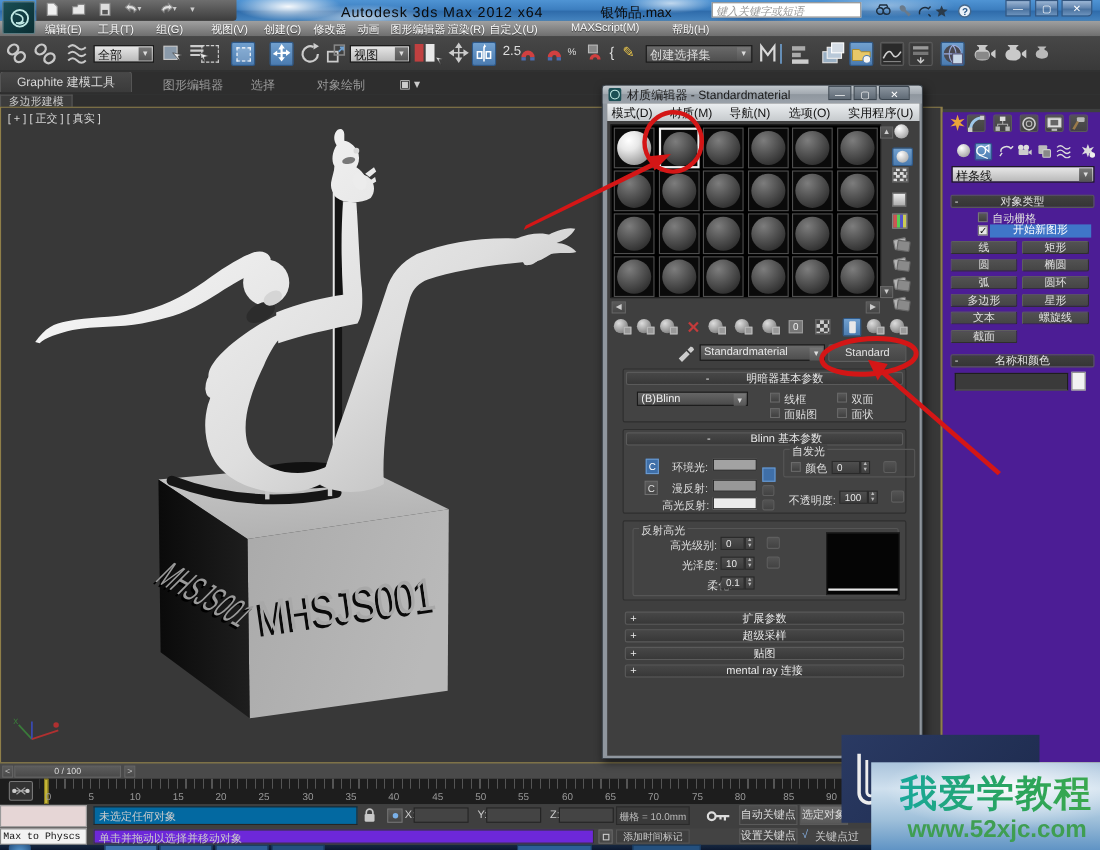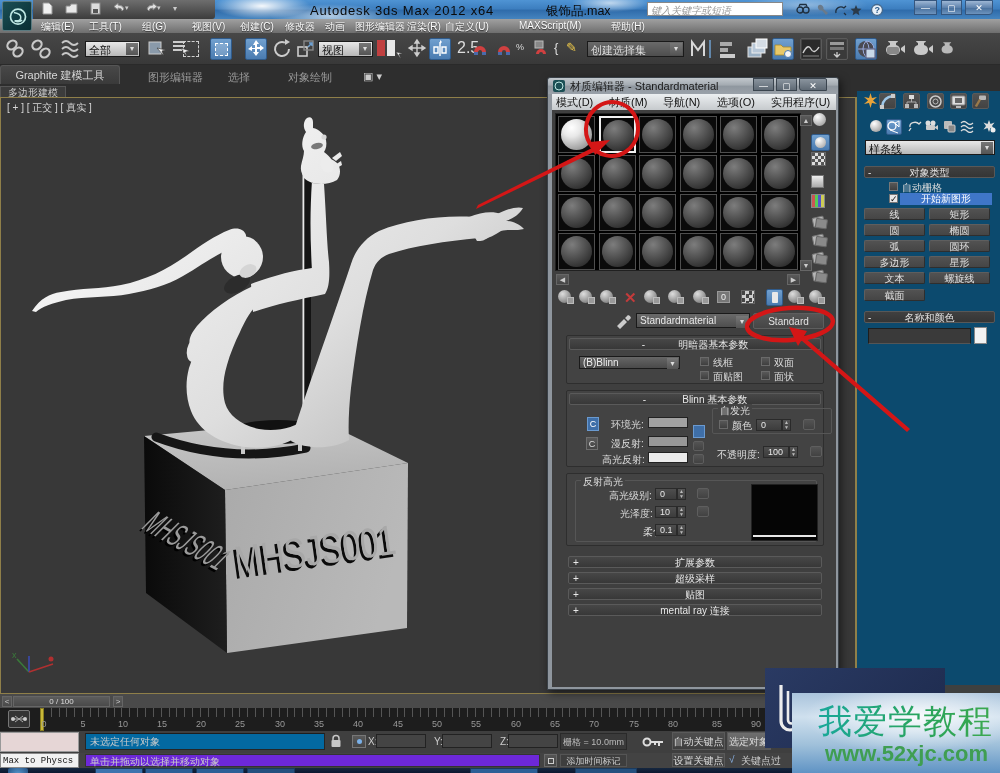--- a/index.html
+++ b/index.html
@@ -36,21 +36,21 @@
 
 #ribbon{left:0;top:65px;width:1000px;height:21px;background:#2e2e2e}
 #rtab1{left:12px;top:2px;width:120px;height:19px;background:linear-gradient(180deg,#484848,#3a3a3a);border:1px solid #555;border-bottom:none;border-radius:3px 3px 0 0;color:#d8d8d8;font-size:11px;text-align:center;line-height:18px}
 .rtab{position:absolute;top:5px;color:#999;font-size:11px}
 #subtabrow{left:0;top:86px;width:1000px;height:13px;background:#2e2e2e}
 #subtab{left:2px;top:0px;width:66px;height:13px;background:#3c3c3c;border:1px solid #565656;border-bottom:none;color:#ccc;font-size:10px;text-align:center;line-height:12px}
 
 #viewport{left:0;top:97px;width:857px;height:597px;background:#383838;border:1px solid #8f7f49;border-right:2px solid #8f7f49}
 #vplabel{left:6px;top:3px;color:#d8d8d8;font-size:10px}
 
-#cmdpanel{left:857px;top:91px;width:143px;height:594px;background:#0c4a6e}
+#cmdpanel{left:857px;top:102px;width:143px;height:594px;background:#4c1d95}
 .crollhead{position:absolute;left:7px;width:131px;height:12px;background:linear-gradient(180deg,#404040,#353535);border:1px solid #585858;border-radius:2px;color:#e2e2e2;font-size:10px;text-align:center;line-height:11px}
 .cbtn{position:absolute;width:61px;height:12px;background:linear-gradient(180deg,#525252,#454545);border:1px solid #5e5e5e;border-bottom-color:#2e2e2e;border-right-color:#2e2e2e;border-radius:2px;color:#e0e0e0;font-size:10px;text-align:center;line-height:11px}
 .cpcheck{position:absolute;width:9px;height:9px;background:#d8d8d8;border:1px solid #777}
 
 #mated{left:547px;top:77px;width:292px;height:613px;background:#8f969e;border:1px solid #3a4148;border-radius:3px 3px 0 0;box-shadow:2px 3px 8px rgba(0,0,0,.55);z-index:40}
 #medtitle{position:absolute;left:0;top:0;width:100%;height:16px;background:linear-gradient(180deg,#c2c8cd 0%,#a3aab1 45%,#8f979f 50%,#9aa1a9 100%);border-radius:3px 3px 0 0;color:#1a1a1a;font-size:11px}
 #medbody{position:absolute;left:4px;top:16px;width:284px;height:593px;background:#3f3f3f}
 #medmenu{position:absolute;left:0;top:0;width:100%;height:16px;background:linear-gradient(180deg,#eceff1,#c6cacd);color:#111;font-size:11px}
 #medmenu span{position:absolute;top:1px}
 #slotarea{position:absolute;left:3px;top:19px;width:246px;height:158px;background:#000;border:1px solid #202020}
@@ -79,21 +79,21 @@
 #status1{left:0;top:731px;width:1000px;height:22px;background:#3f3f3f}
 #status2{left:0;top:753px;width:1000px;height:15px;background:#434343}
 #taskbar{left:0;top:768px;width:1000px;height:5px;background:linear-gradient(180deg,#16273f,#0b1830)}
 .sfield{position:absolute;background:#0369a1;border:1px solid #262626;border-top-color:#1e1e1e;color:#ccc;font-size:10px;padding:1px 4px;white-space:nowrap}
 .sbtn2{position:absolute;background:linear-gradient(180deg,#4e4e4e,#3e3e3e);border:1px solid #5a5a5a;color:#ddd;font-size:10px;text-align:center;white-space:nowrap}
 
 #wm1{left:765px;top:668px;width:180px;height:80px;background:linear-gradient(135deg,#2a3a63,#1d2a4d);z-index:60}
 #wm2{left:792px;top:693px;width:208px;height:80px;background:
  radial-gradient(ellipse 150px 50px at 60% 30%,rgba(255,255,255,.85),rgba(255,255,255,0) 75%),
  linear-gradient(180deg,#aac4dc 0%,#cfe0ee 30%,#9fc0da 65%,#5f93c4 100%);z-index:61}
-#wmtext1{position:absolute;left:26px;top:6px;font-size:34px;font-weight:normal;letter-spacing:1px;background:linear-gradient(90deg,#18a89a,#2aa45c 60%,#3ba84e);-webkit-background-clip:text;background-clip:text;color:transparent;white-space:nowrap}
+#wmtext1{position:absolute;left:26px;top:6px;font-size:34px;font-weight:bold;letter-spacing:1px;background:linear-gradient(90deg,#18a89a,#2aa45c 60%,#3ba84e);-webkit-background-clip:text;background-clip:text;color:transparent;white-space:nowrap}
 #wmtext2{position:absolute;left:33px;top:48px;font-size:22px;font-weight:bold;color:#3f9e52;white-space:nowrap}
 #annot{left:0;top:0;width:1000px;height:773px;z-index:70;pointer-events:none}
 </style></head>
 <body>
 <div id="app">
   <div class="abs" id="tbclouds"></div>
   <div class="abs" id="titlebar" style="background:none"></div>
   <div class="abs" id="maxlogo">
       <svg width="26" height="26" viewBox="0 0 38 27">
         <circle cx="19" cy="13" r="11" fill="none" stroke="#bfe8e4" stroke-width="2.5"></circle>
@@ -196,21 +196,21 @@
         <rect x="11" y="2" width="8" height="16" fill="#e8e8e8"></rect>
         <path d="M20,14 l5,7 -2,-5 4,-0.5 z" fill="#eee" stroke="#333" stroke-width=".5"></path>
     </svg>
     <div class="tico" style="left:407px"><svg width="20" height="20" viewBox="0 0 20 20">
           <path d="M10,2 v16 M2,10 h16 M10,2 l-2,3 h4 z M10,18 l-2,-3 h4 z M2,10 l3,-2 v4 z M18,10 l-3,-2 v4 z" stroke="#ccc" stroke-width="1.4" fill="#ccc"></path>
         </svg></div>
     <div class="tico tsel" style="left:429px"><svg width="20" height="20" viewBox="0 0 20 20">
           <path d="M10,3 v14 M4,8 h4 v6 h-4 z M12,8 h4 v6 h-4 z" stroke="#fff" stroke-width="1.4" fill="none"></path>
           <path d="M10,1 l2,2 -2,2 z" fill="#fff"></path>
         </svg></div>
-    <span style="position:absolute;left:457px;top:6px;color:#ddd;font-size:16px">2.5</span>
+    <span style="position:absolute;left:457px;top:6px;color:#ddd;font-size:12px">2.5</span>
     <svg style="position:absolute;left:470px;top:5px" width="60" height="25" viewBox="0 0 60 25">
       <path d="M4,14 a6,6 0 0 1 12,0 h-4 a2,2 0 0 0 -4,0 z" fill="#d04040"></path>
         <rect x="4" y="14" width="4" height="3" fill="#4a6aaa"></rect>
         <rect x="12" y="14" width="4" height="3" fill="#4a6aaa"></rect>
       <path d="M28,14 a6,6 0 0 1 12,0 h-4 a2,2 0 0 0 -4,0 z" fill="#d04040"></path>
         <rect x="28" y="14" width="4" height="3" fill="#4a6aaa"></rect>
         <rect x="36" y="14" width="4" height="3" fill="#4a6aaa"></rect>
       <text x="46" y="12" font-size="9" fill="#ddd">%</text>
     </svg>
     <svg style="position:absolute;left:532px;top:5px" width="50" height="25" viewBox="0 0 50 25">

